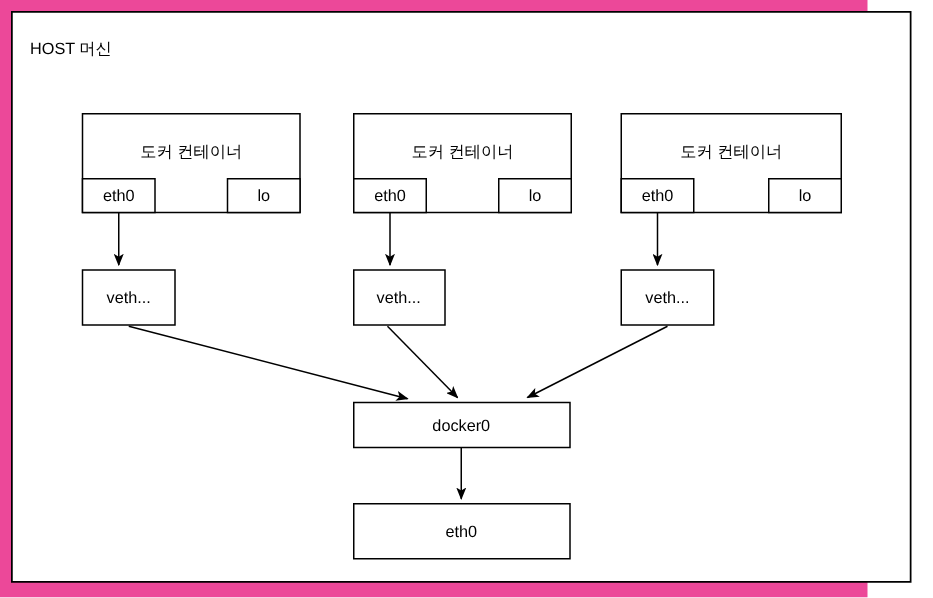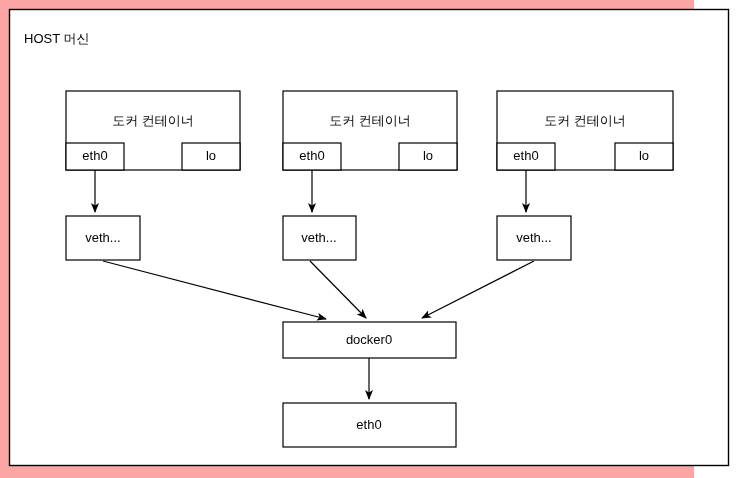--- a/index.html
+++ b/index.html
@@ -10,21 +10,21 @@
   body {
     width: 746px;
     height: 478px;
     font-family: "Liberation Sans", sans-serif;
     overflow: hidden;
   }
   #diagram-root {
     position: relative;
     width: 694px;
     height: 478px;
-    background: #fca5a5;
+    background: #ec4899;
   }
   svg.diagram-svg {
     display: block;
     width: 746px;
     height: 478px;
   }
   .box-rect {
     fill: #ffffff;
     stroke: #000000;
     stroke-width: 1.2;

